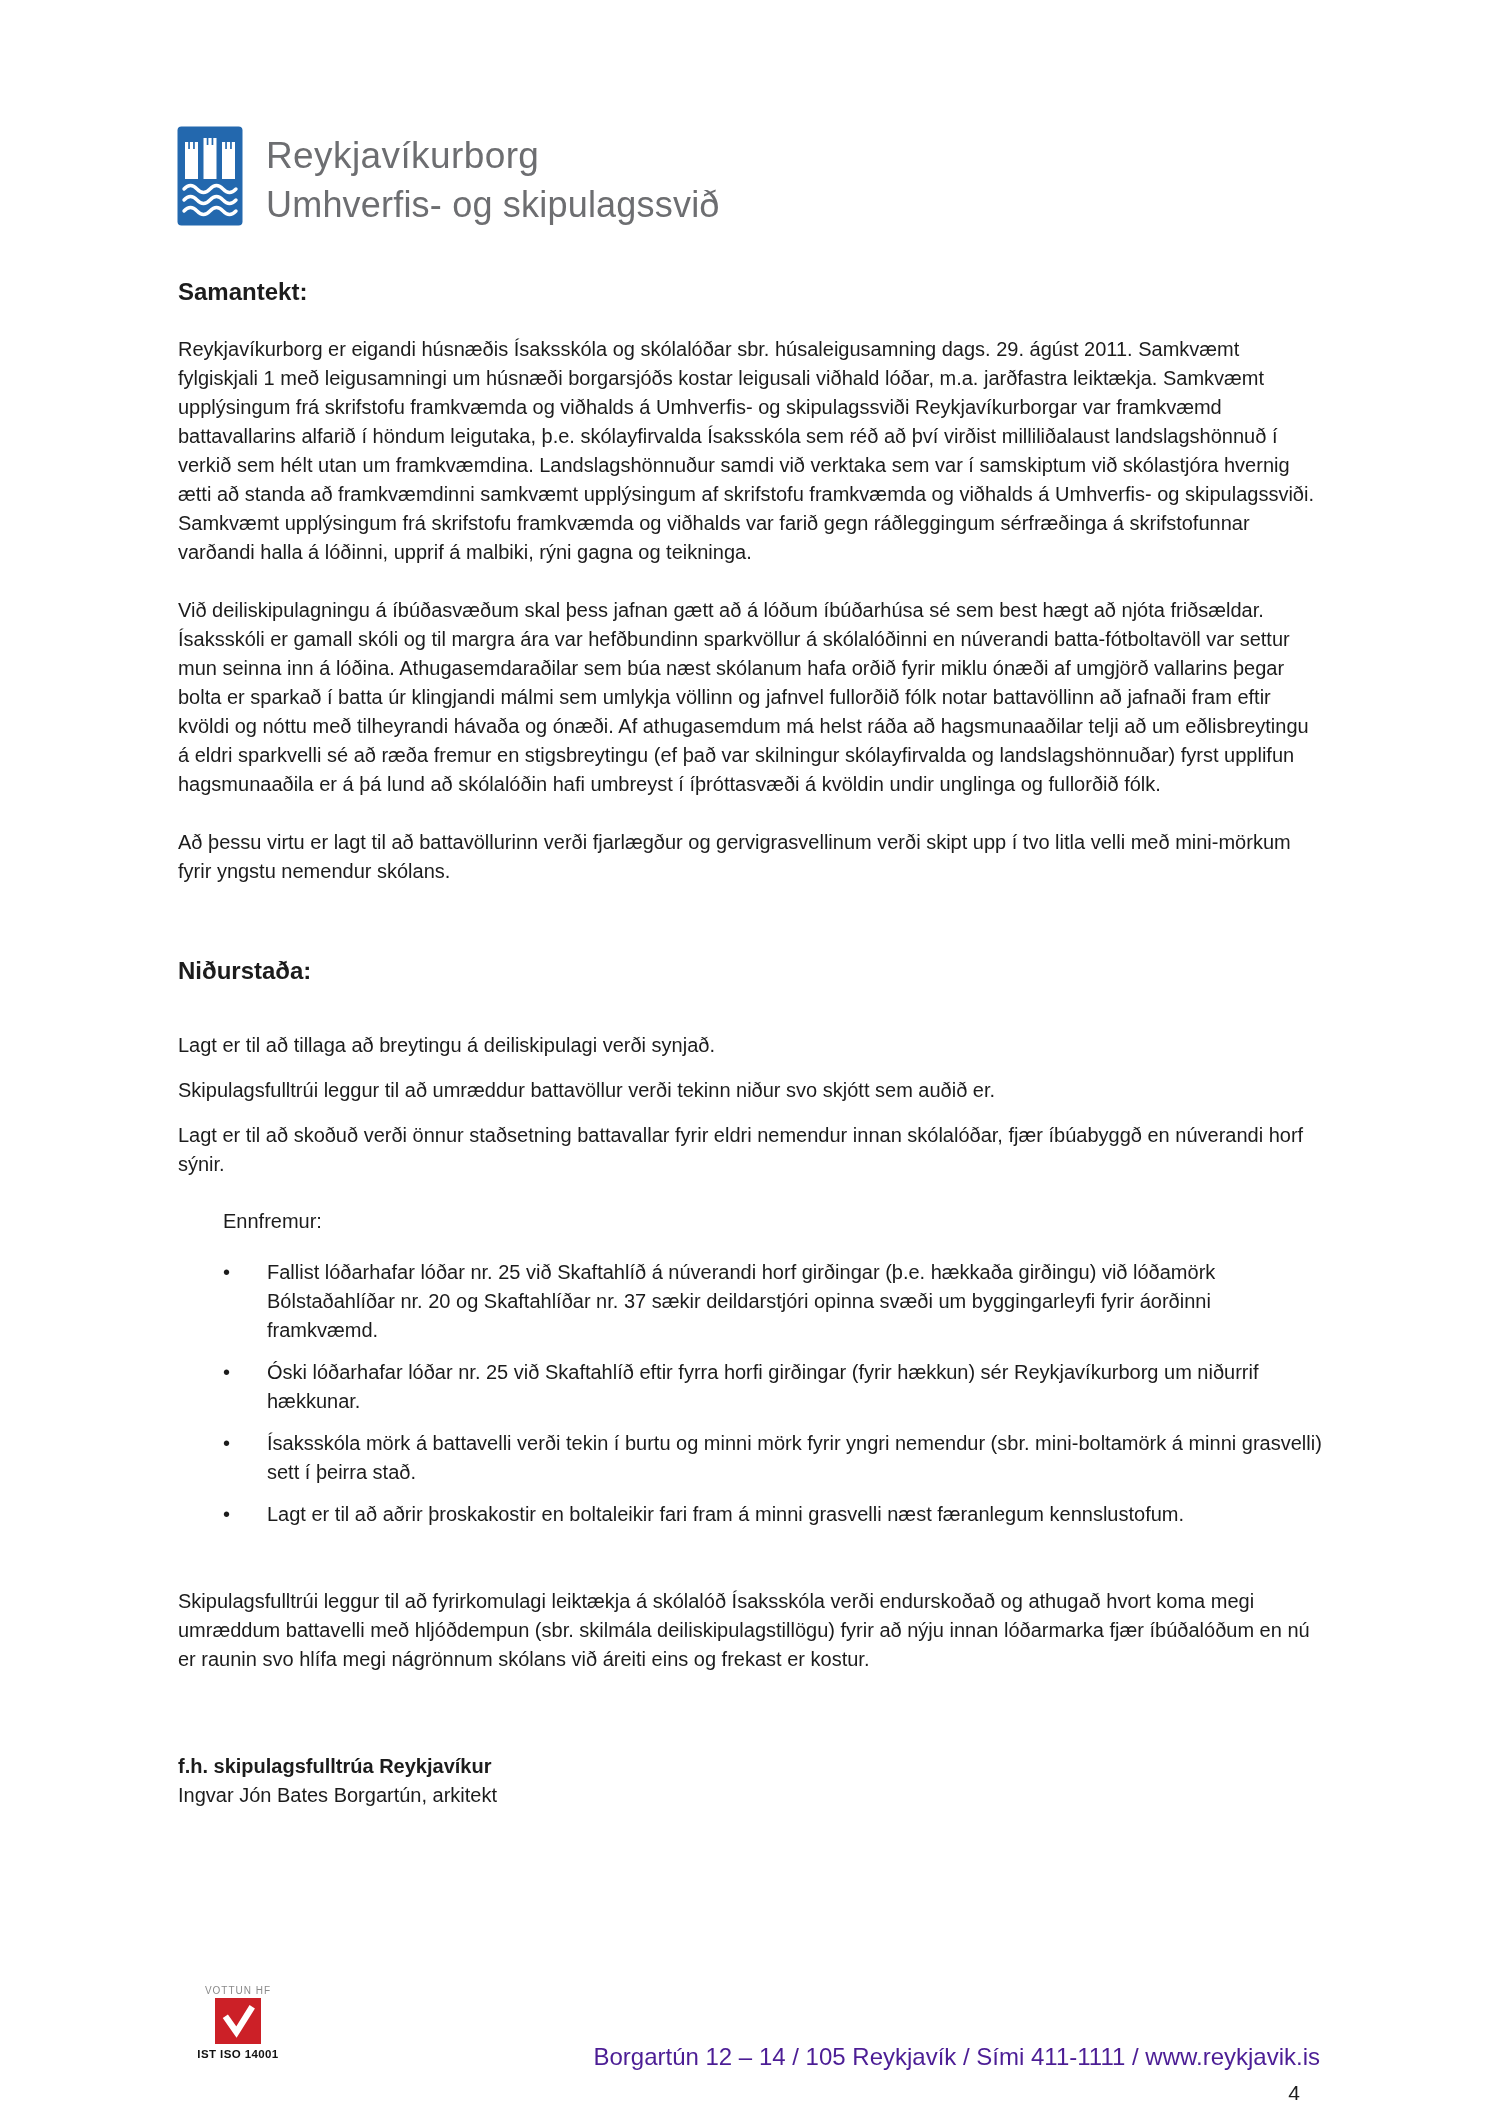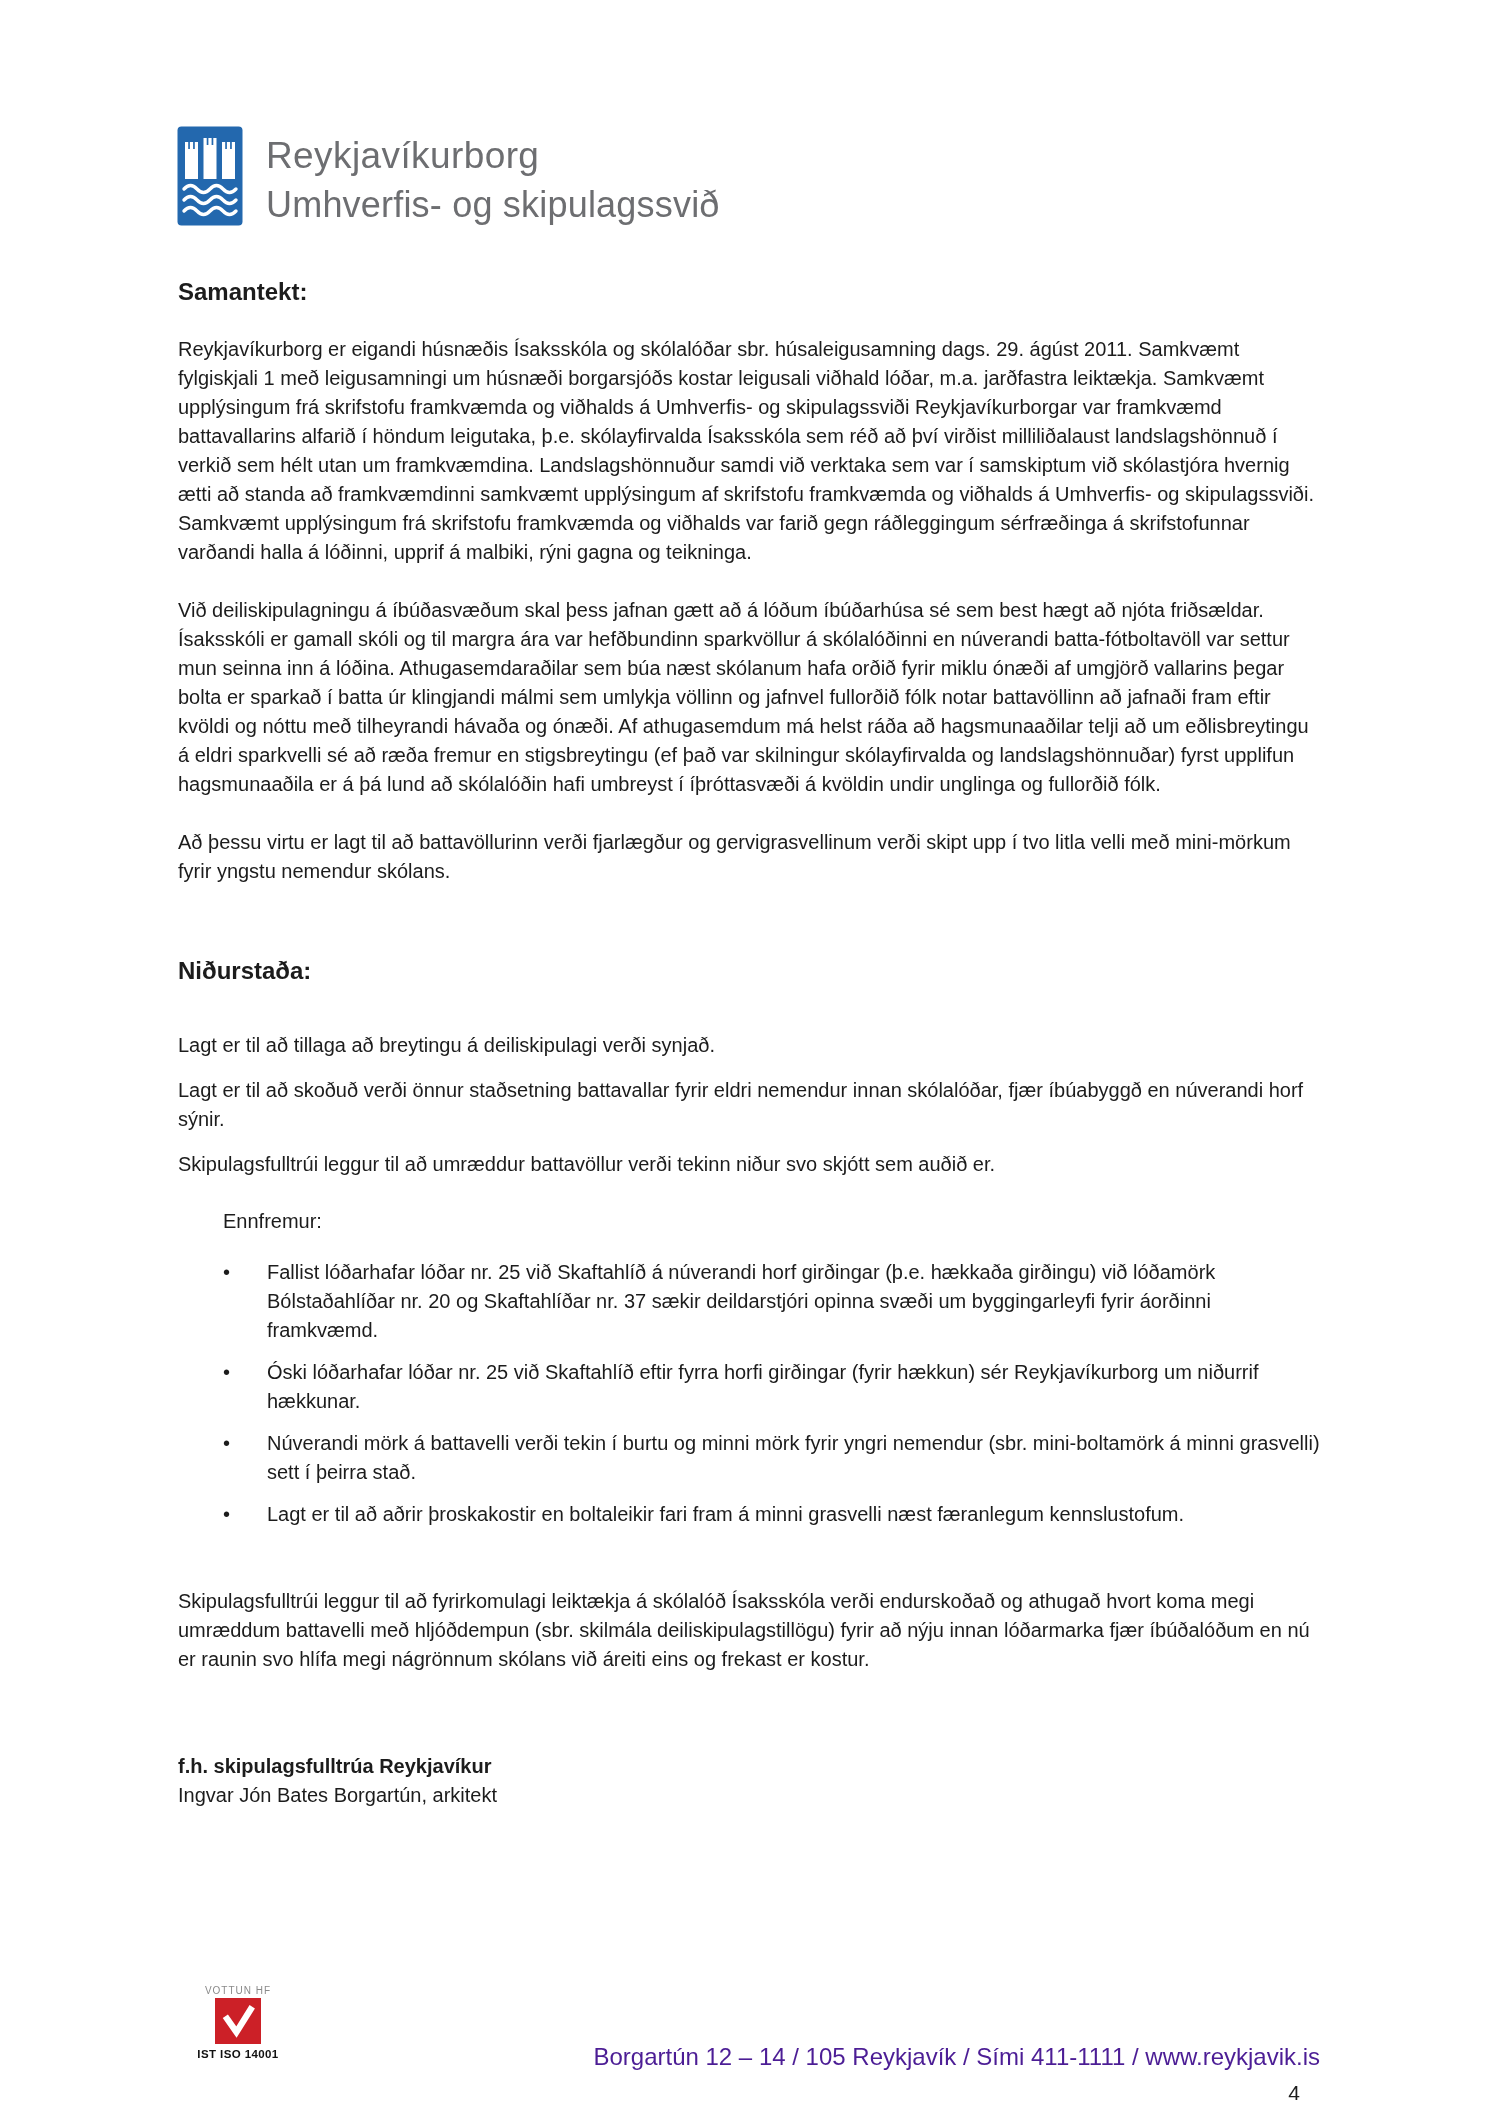--- a/index.html
+++ b/index.html
@@ -105,29 +105,29 @@
 
   <main class="doc-body">
 
     <h3 class="section-title">Samantekt:</h3>
     <p class="para">Reykjavíkurborg er eigandi húsnæðis Ísaksskóla og skólalóðar sbr. húsaleigusamning dags. 29. ágúst 2011. Samkvæmt fylgiskjali 1 með leigusamningi um húsnæði borgarsjóðs kostar leigusali viðhald lóðar, m.a. jarðfastra leiktækja. Samkvæmt upplýsingum frá skrifstofu framkvæmda og viðhalds á Umhverfis- og skipulagssviði Reykjavíkurborgar var framkvæmd battavallarins alfarið í höndum leigutaka, þ.e. skólayfirvalda Ísaksskóla sem réð að því virðist milliliðalaust landslagshönnuð í verkið sem hélt utan um framkvæmdina. Landslagshönnuður samdi við verktaka sem var í samskiptum við skólastjóra hvernig ætti að standa að framkvæmdinni samkvæmt upplýsingum af skrifstofu framkvæmda og viðhalds á Umhverfis- og skipulagssviði. Samkvæmt upplýsingum frá skrifstofu framkvæmda og viðhalds var farið gegn ráðleggingum sérfræðinga á skrifstofunnar varðandi halla á lóðinni, upprif á malbiki, rýni gagna og teikninga.</p>
     <p class="para">Við deiliskipulagningu á íbúðasvæðum skal þess jafnan gætt að á lóðum íbúðarhúsa sé sem best hægt að njóta friðsældar. Ísaksskóli er gamall skóli og til margra ára var hefðbundinn sparkvöllur á skólalóðinni en núverandi batta-fótboltavöll var settur mun seinna inn á lóðina. Athugasemdaraðilar sem búa næst skólanum hafa orðið fyrir miklu ónæði af umgjörð vallarins þegar bolta er sparkað í batta úr klingjandi málmi sem umlykja völlinn og jafnvel fullorðið fólk notar battavöllinn að jafnaði fram eftir kvöldi og nóttu með tilheyrandi hávaða og ónæði. Af athugasemdum má helst ráða að hagsmunaaðilar telji að um eðlisbreytingu á eldri sparkvelli sé að ræða fremur en stigsbreytingu (ef það var skilningur skólayfirvalda og landslagshönnuðar) fyrst upplifun hagsmunaaðila er á þá lund að skólalóðin hafi umbreyst í íþróttasvæði á kvöldin undir unglinga og fullorðið fólk.</p>
     <p class="para">Að þessu virtu er lagt til að battavöllurinn verði fjarlægður og gervigrasvellinum verði skipt upp í tvo litla velli með mini-mörkum fyrir yngstu nemendur skólans.</p>
 
     <h3 class="section-title nidurstada">Niðurstaða:</h3>
     <p class="point">Lagt er til að tillaga að breytingu á deiliskipulagi verði synjað.</p>
+    <p class="point">Skipulagsfulltrúi leggur til að umræddur battavöllur verði tekinn niður svo skjótt sem auðið er.</p>
     <p class="point">Lagt er til að skoðuð verði önnur staðsetning battavallar fyrir eldri nemendur innan skólalóðar, fjær íbúabyggð en núverandi horf sýnir.</p>
-    <p class="point">Skipulagsfulltrúi leggur til að umræddur battavöllur verði tekinn niður svo skjótt sem auðið er.</p>
 
     <p class="ennfremur">Ennfremur:</p>
 
     <ul class="bullets">
       <li>Fallist lóðarhafar lóðar nr. 25 við Skaftahlíð á núverandi horf girðingar (þ.e. hækkaða girðingu) við lóðamörk Bólstaðahlíðar nr. 20 og Skaftahlíðar nr. 37 sækir deildarstjóri opinna svæði um byggingarleyfi fyrir áorðinni framkvæmd.</li>
       <li>Óski lóðarhafar lóðar nr. 25 við Skaftahlíð eftir fyrra horfi girðingar (fyrir hækkun) sér Reykjavíkurborg um niðurrif hækkunar.</li>
-      <li>Núverandi mörk á battavelli verði tekin í burtu og minni mörk fyrir yngri nemendur (sbr. mini-boltamörk á minni grasvelli) sett í þeirra stað.</li>
+      <li>Ísaksskóla mörk á battavelli verði tekin í burtu og minni mörk fyrir yngri nemendur (sbr. mini-boltamörk á minni grasvelli) sett í þeirra stað.</li>
       <li>Lagt er til að aðrir þroskakostir en boltaleikir fari fram á minni grasvelli næst færanlegum kennslustofum.</li>
     </ul>
 
     <p class="closing">Skipulagsfulltrúi leggur til að fyrirkomulagi leiktækja á skólalóð Ísaksskóla verði endurskoðað og athugað hvort koma megi umræddum battavelli með hljóðdempun (sbr. skilmála deiliskipulagstillögu) fyrir að nýju innan lóðarmarka fjær íbúðalóðum en nú er raunin svo hlífa megi nágrönnum skólans við áreiti eins og frekast er kostur.</p>
 
     <div class="signature">
       <div class="sig-role">f.h. skipulagsfulltrúa Reykjavíkur</div>
       <div class="sig-name">Ingvar Jón Bates Borgartún, arkitekt</div>
     </div>
 

